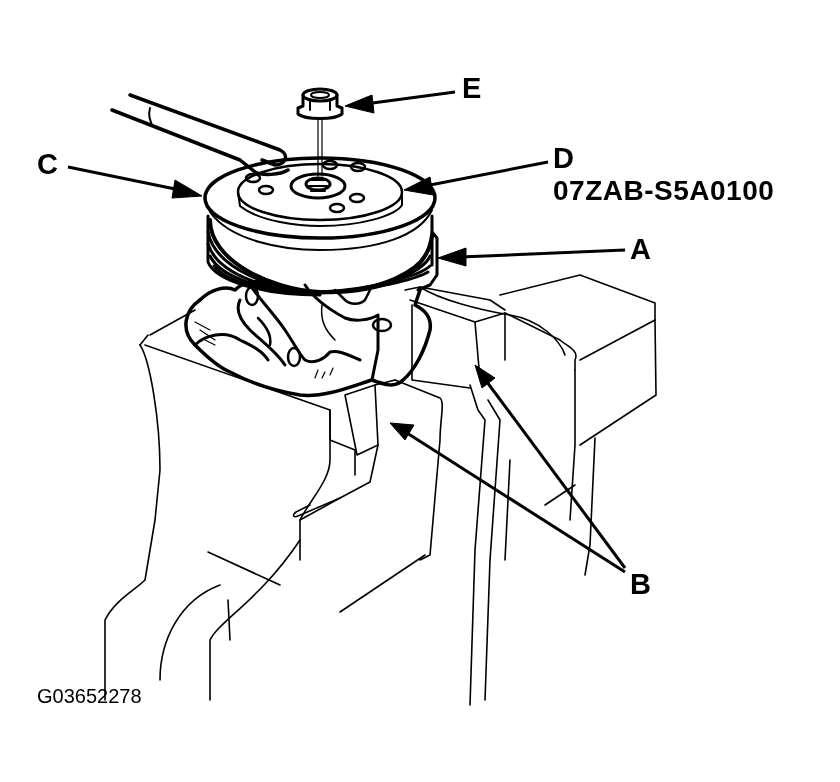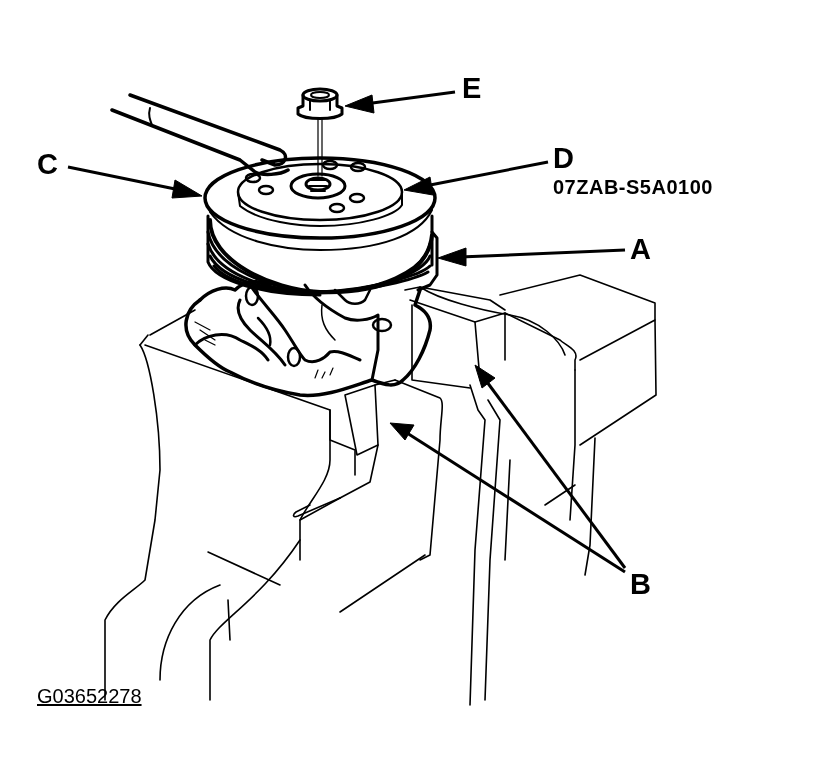--- a/index.html
+++ b/index.html
@@ -2,23 +2,23 @@
 <html><head>
   <meta charset="utf-8">
   <style>
     html, body { margin: 0; padding: 0; background: #ffffff; }
     body { width: 840px; height: 782px; position: relative; overflow: hidden;
            font-family: "Liberation Sans", sans-serif; }
     #figure { position: absolute; left: 0; top: 0; width: 840px; height: 782px; }
     .callout { position: absolute; font-family: "Liberation Sans", sans-serif;
                font-weight: bold; color: #000; line-height: 1; white-space: nowrap; }
     .lbl-big { font-size: 29px; }
-    .lbl-part { font-size: 20px; letter-spacing: 0.5px; }
+    .lbl-part { font-size: 28px; letter-spacing: 0.5px; }
     .fig-id { position: absolute; font-family: "Liberation Sans", sans-serif;
-              font-size: 20px; color: #000; left: 37px; top: 685px; text-decoration: underline; }
+              font-size: 20px; color: #000; left: 37px; top: 685px; }
     svg .ln { fill: none; stroke: #000; stroke-linecap: round; stroke-linejoin: round; }
   </style>
 </head>
 <body>
 
 <svg id="figure" viewBox="0 0 840 782" xmlns="http://www.w3.org/2000/svg">
 
   <g>
 
     <path class="ln" stroke-width="1.6" d="M140,345 C150,360 160,420 160,470 L155,520 L145,580 C135,590 115,600 105,620 L105,700"></path>

